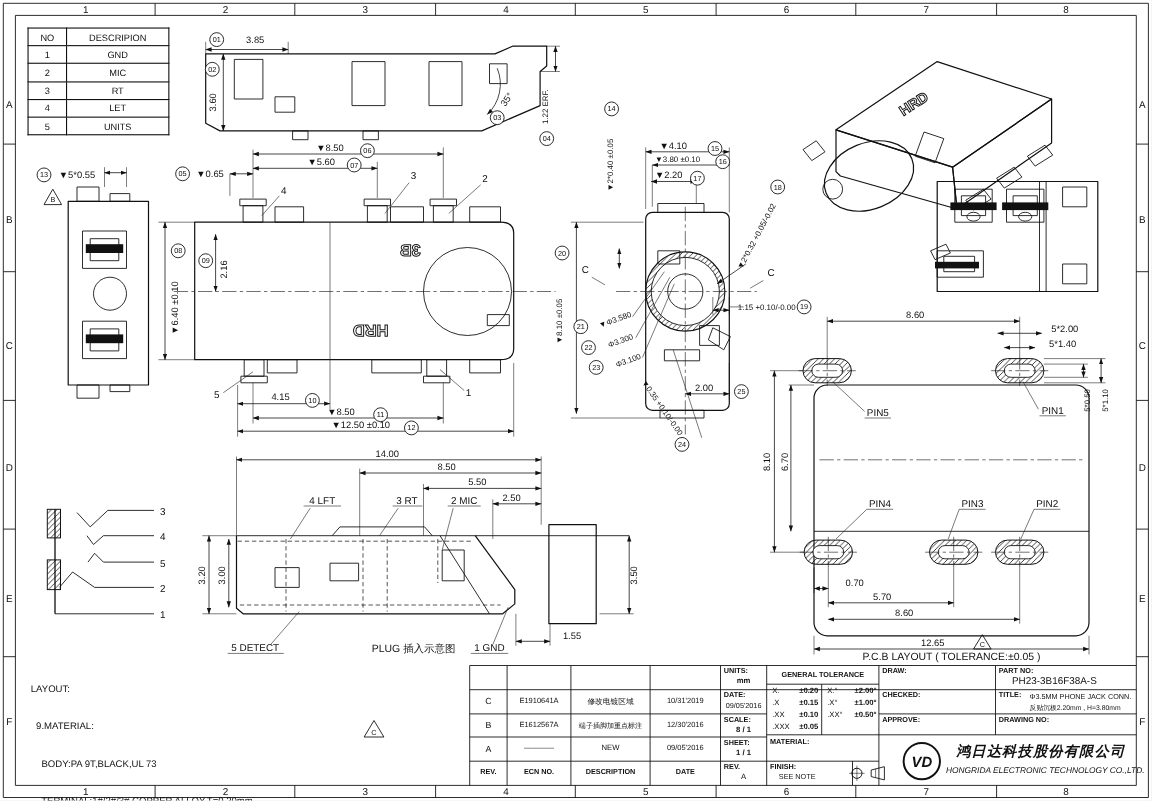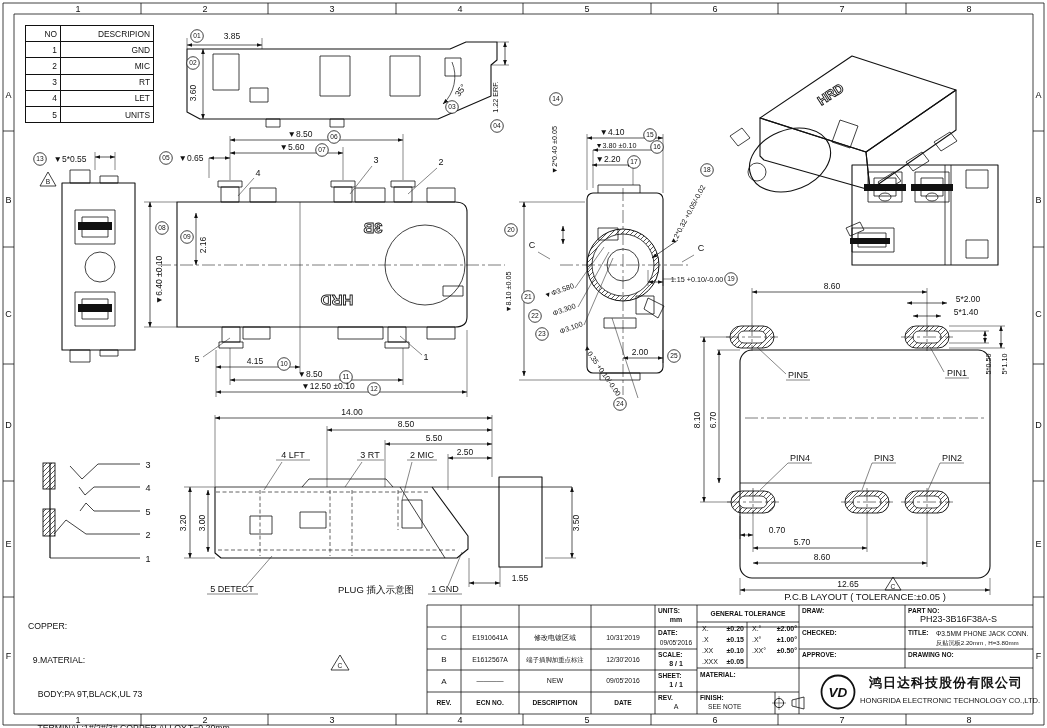--- a/index.html
+++ b/index.html
@@ -24,22 +24,22 @@
   .cap{font-size:9.5px;text-anchor:middle;}
   .mk{font-weight:bold;fill:#fff;stroke:#111;stroke-width:0.9;font-size:15px;text-anchor:middle;}
   .bd{font-size:9px;text-anchor:middle;}
   .logo{font-size:13.5px;font-weight:bold;font-style:italic;text-anchor:middle;}
   
   .t{position:absolute;font-size:7px;color:#111;white-space:pre;}
   .lab{font-weight:bold;font-size:6.6px;}
   .ctr{text-align:center;}
   .nt{font-size:8.7px;line-height:11.4px;white-space:pre;}
   table.pins{position:absolute;left:25px;top:25px;border-collapse:collapse;}
-  table.pins td{border:1px solid #111;font-size:8.4px;height:15.2px;text-align:right;padding:0 3px;}
-  .cjk{letter-spacing:1px;}
+  table.pins td{border:1px solid #111;font-size:8.4px;height:15.2px;text-align:center;padding:0 3px;}
+  .cjk{letter-spacing:1px;font-style:italic;}
 </style>
 </head>
 <body>
 
 <div class="sheet">
 
 <svg class="draw" width="1047" height="728" viewBox="0 0 1047 728">
   <defs>
     <marker id="ar" viewBox="0 0 10 10" refX="9.5" refY="5" markerWidth="8" markerHeight="8" orient="auto-start-reverse">
       <path d="M0,1.5 L10,5 L0,8.5 Z" fill="#111"></path>
@@ -513,21 +513,21 @@
           <td>LET</td>
         </tr>
   <tr>
           <td>5</td>
           <td>UNITS</td>
         </tr>
 </tbody>
     </table>
 
 <div class="t nt" style="left:28px;top:598px;">
-  <div>COPPER:</div>
+  <div>LAYOUT:</div>
   <div>  9.MATERIAL:</div>
   <div>    BODY:PA 9T,BLACK,UL 73</div>
   <div>    TERMINAL:1#/2#/3# COPPER ALLOY,T=0.20mm</div>
   
   
   
   
   
   
 </div>
@@ -587,16 +587,16 @@
   <div class="t lab" style="left:802px;top:651px">APPROVE:</div>
 
   <div class="t lab" style="left:908px;top:607px">PART NO:</div>
   <div class="t" style="left:920px;top:614px;font-size:9px">PH23-3B16F38A-S</div>
   <div class="t lab" style="left:908px;top:629px">TITLE:</div>
   <div class="t" style="left:936px;top:630px;font-size:6.6px">Φ3.5MM PHONE JACK CONN.</div>
   <div class="t" style="left:936px;top:639px;font-size:6.2px">反贴沉板2.20mm , H=3.80mm</div>
   <div class="t lab" style="left:908px;top:651px">DRAWING NO:</div>
 
   <div class="t ctr cjk" style="left:860px;top:674px;width:172px;font-size:13px;font-weight:bold">鸿日达科技股份有限公司</div>
-  <div class="t ctr" style="left:860px;top:696px;width:172px;font-size:7.6px;">HONGRIDA ELECTRONIC TECHNOLOGY CO.,LTD.</div>
+  <div class="t ctr" style="left:860px;top:696px;width:172px;font-size:7.6px;font-style:italic">HONGRIDA ELECTRONIC TECHNOLOGY CO.,LTD.</div>
 </div>
 
 </div>
 
 </body></html>

